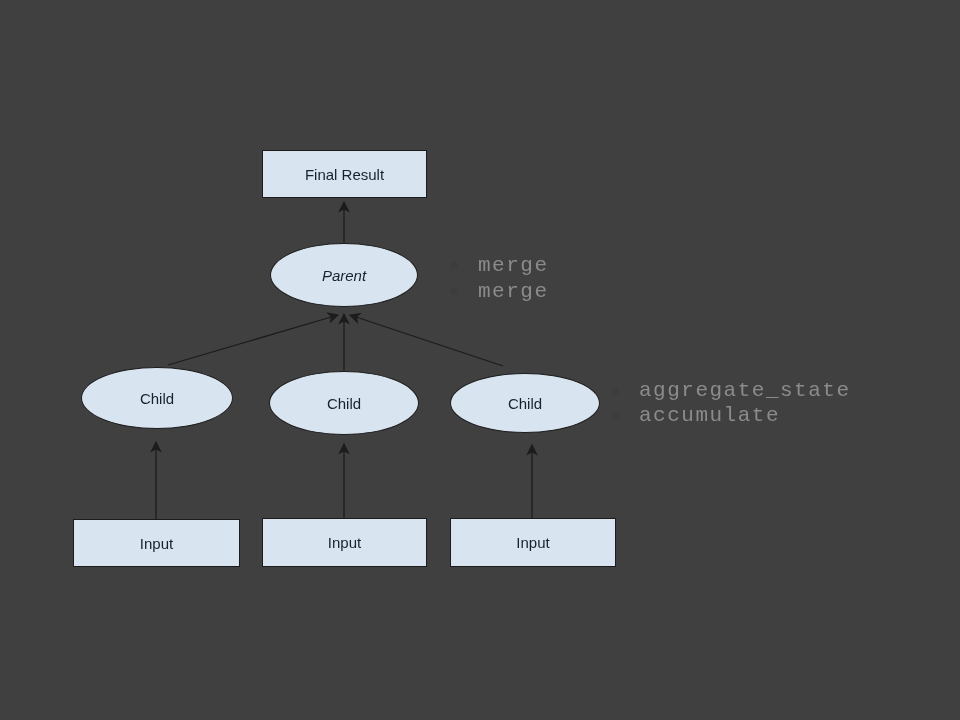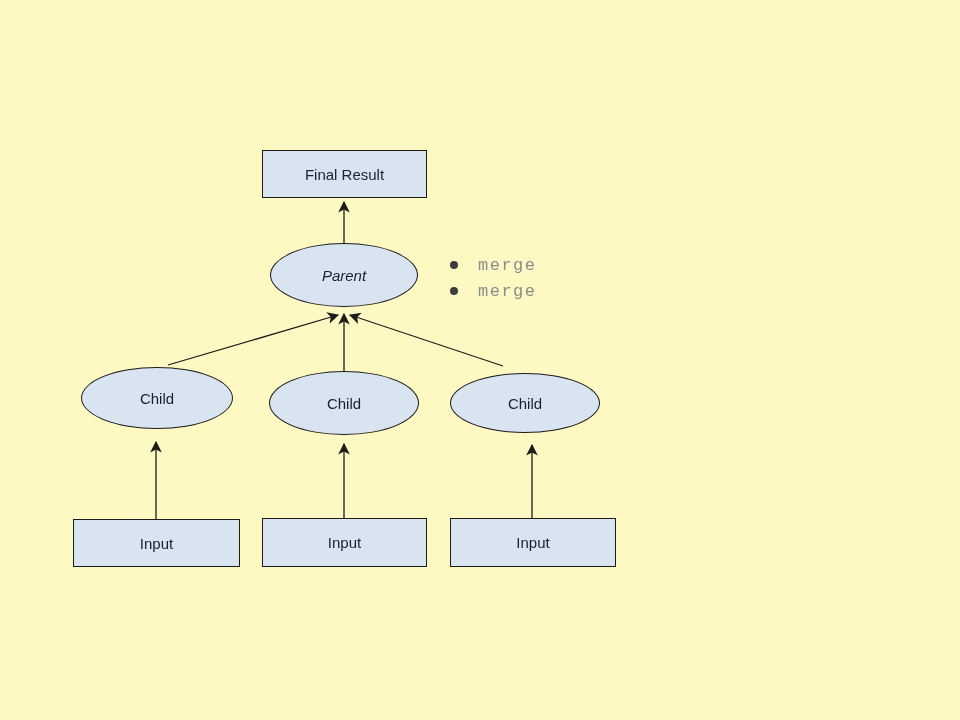--- a/index.html
+++ b/index.html
@@ -4,21 +4,21 @@
 <style>
   html, body {
     margin: 0;
     padding: 0;
     background: #ffffff;
   }
   .canvas {
     position: relative;
     width: 960px;
     height: 720px;
-    background: #fef9c3;
+    background: #404040;
     overflow: hidden;
     font-family: "Liberation Sans", sans-serif;
     text-align: right;
   }
   .arrow-layer {
     position: absolute;
     left: 0;
     top: 0;
     width: 960px;
     height: 720px;
@@ -63,21 +63,21 @@
   .bullet {
     width: 8px;
     height: 8px;
     border-radius: 50%;
     background: #3d3d3d;
     margin-right: 20px;
     flex: 0 0 auto;
   }
   .anno-text {
     font-family: "Liberation Mono", monospace;
-    font-size: 17px;
+    font-size: 21px;
     letter-spacing: 1.5px;
     color: #8b8b8b;
     white-space: pre;
   }
 </style>
 </head>
 <body>
 
 <div class="canvas">
 
@@ -134,14 +134,24 @@
     <div class="anno-row">
       <span class="bullet"></span>
       <span class="anno-text">merge</span>
     </div>
     <div class="anno-row">
       <span class="bullet"></span>
       <span class="anno-text">merge</span>
     </div>
   </div>
 
+  <div class="anno-list anno-list-child">
+    <div class="anno-row">
+      <span class="bullet"></span>
+      <span class="anno-text">aggregate_state</span>
+    </div>
+    <div class="anno-row">
+      <span class="bullet"></span>
+      <span class="anno-text">accumulate</span>
+    </div>
+  </div>
 
 </div>
 
 </body></html>

